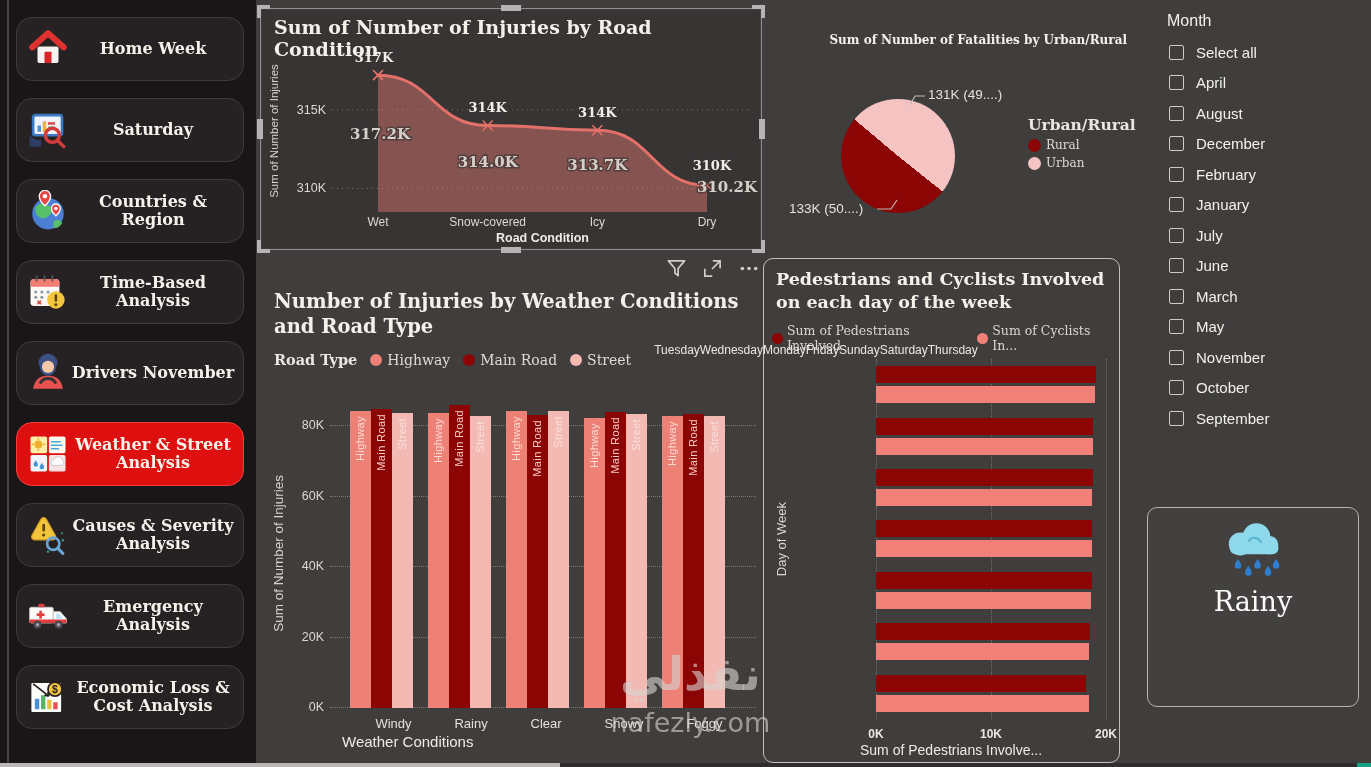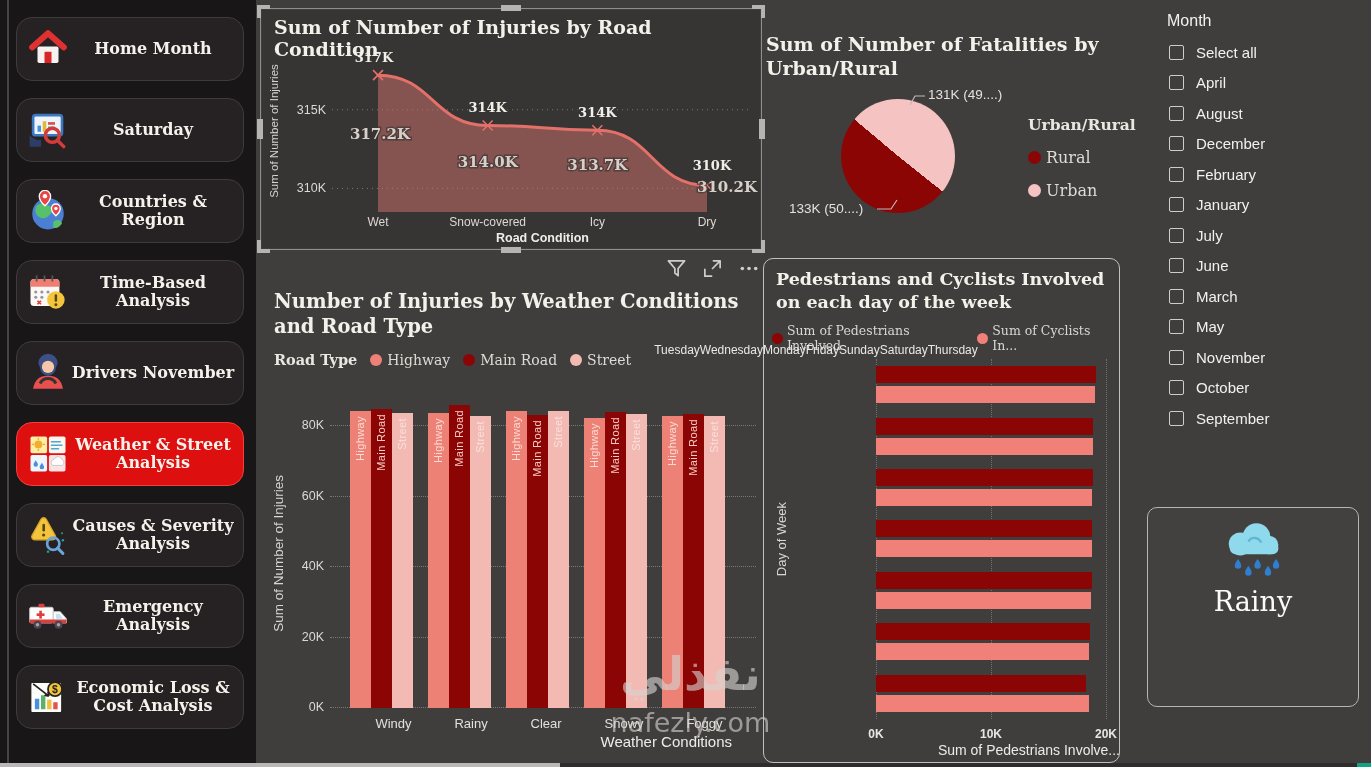--- a/index.html
+++ b/index.html
@@ -59,38 +59,38 @@
   #bar-ylabels span{position:absolute;width:42px;text-align:right;font-size:12.5px;color:#dcd9d4;}
   #bar-plot{position:absolute;left:80px;top:128px;width:390px;height:310px;display:flex;
             justify-content:space-around;align-items:flex-end;}
   .bar-group{display:flex;align-items:flex-end;}
   .bar{width:21px;position:relative;}
   .bar-vlabel{position:absolute;top:5px;left:50%;transform:translateX(-50%) rotate(180deg);
               writing-mode:vertical-rl;font-size:11px;letter-spacing:.4px;
               color:rgba(255,236,231,.85);white-space:nowrap;}
   #bar-xlabels{position:absolute;left:92px;top:446px;width:390px;display:flex;justify-content:space-around;}
   #bar-xlabels span{font-size:13px;color:#e3e0db;}
-  .x-axis-title{position:absolute;text-align:right;color:#edebe6;}
+  .x-axis-title{position:absolute;text-align:left;color:#edebe6;}
   .x2{left:80px;top:463px;width:390px;font-size:15px;}
   .vtitle-wrap{position:absolute;display:flex;align-items:center;justify-content:center;}
   .vtitle-text{writing-mode:vertical-rl;transform:rotate(180deg);white-space:nowrap;color:#d9d6d1;}
   .v2{left:6px;top:128px;width:20px;height:310px;}
   .v2 .vtitle-text{font-size:13.5px;}
   
   .pie-panel{left:765px;top:25px;width:372px;height:228px;}
-  .t-pie{position:absolute;top:8px;left:1px;width:342px;font-size:19px;line-height:1.25;}
+  .t-pie{position:absolute;top:8px;left:20px;width:342px;font-size:12px;line-height:1.25;text-align:right;}
   #pie{position:absolute;left:76px;top:74px;width:114px;height:114px;border-radius:50%;cursor:pointer;}
   .pie-callout{position:absolute;font-size:13.5px;color:#e4e1dc;}
   .call1{left:163px;top:62px;}
   .call2{left:24px;top:176px;}
   #pie-lines{position:absolute;inset:0;pointer-events:none;}
   #pie-lines path{stroke:#bdbab6;fill:none;stroke-width:1.2px;}
   .pie-legend{position:absolute;left:263px;top:90px;}
   .pie-legend .legend-title{font-size:15.5px;}
-  .pie-legend .legend-item{margin-top:14px;font-size:16px;}
+  .pie-legend .legend-item{margin-top:4px;font-size:12px;}
   .pie-legend .legend-dot{width:13px;height:13px;}
   
   .ped-panel{left:763px;top:258px;width:357px;height:505px;border:1px solid #c2c0be;
              border-radius:10px;background:#403d3d;}
   .t3{position:absolute;top:9px;left:12px;width:338px;font-size:17.5px;line-height:1.3;}
   .legend3{position:absolute;top:64px;left:8px;display:flex;gap:10px;}
   .legend3 .legend-item{font-size:12.5px;gap:4px;color:#d9d6d1;}
   .legend3 .legend-dot{width:11px;height:11px;}
   #hgrid{position:absolute;left:112px;top:100px;width:230px;height:360px;}
   .grid-v{position:absolute;top:0;bottom:0;width:0;border-left:1px dotted #737070;}
@@ -138,21 +138,21 @@
     <div class="side-rail"></div>
 
     <div class="nav-item">
       <span class="nav-icon">
         <svg viewBox="0 0 48 48">
             <path d="M6 22 L24 6 L42 22" stroke="#e03131" stroke-width="7" fill="none" stroke-linecap="round" stroke-linejoin="round"></path>
             <rect x="12" y="21" width="24" height="19" rx="2" fill="#f5f2ef"></rect>
             <rect x="20" y="27" width="8" height="13" rx="1" fill="#d92525"></rect>
           </svg>
       </span>
-      <span class="nav-label">Home Month</span>
+      <span class="nav-label">Home Week</span>
     </div>
 
     <div class="nav-item">
       <span class="nav-icon">
         <svg viewBox="0 0 48 48">
             <path d="M3 30 q7 7 13 5 l0 8 -13 0Z" fill="#2d3e66"></path>
             <rect x="7" y="7" width="33" height="23" rx="3" fill="#eef4fb" stroke="#3a78c2" stroke-width="3"></rect>
             <rect x="12" y="19" width="4" height="7" fill="#4a90d9"></rect>
             <rect x="18" y="14" width="4" height="12" fill="#e8b730"></rect>
             <rect x="24" y="15" width="8" height="3" fill="#d94f4f"></rect>

